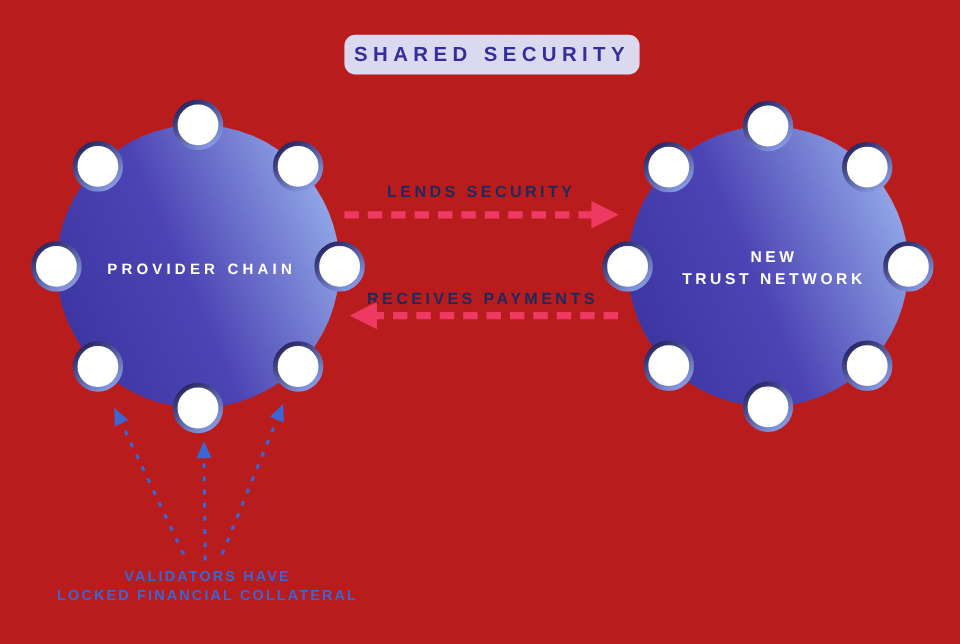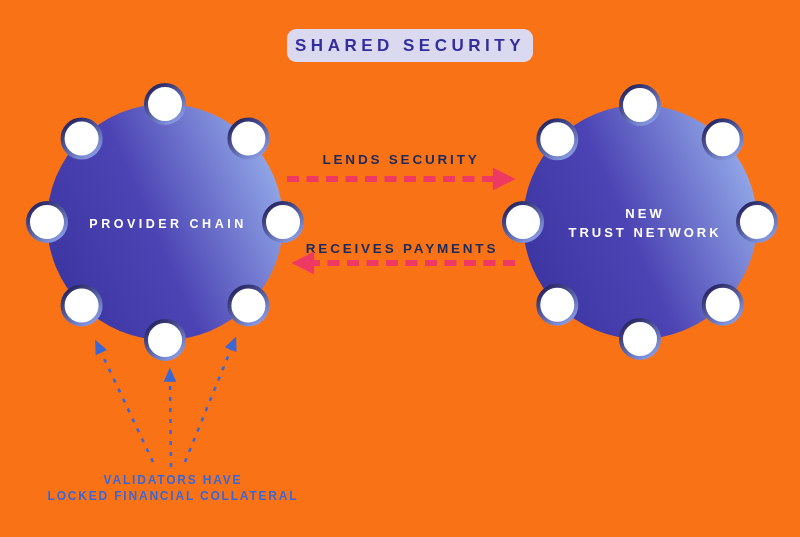--- a/index.html
+++ b/index.html
@@ -5,21 +5,21 @@
   html, body {
     margin: 0;
     padding: 0;
     background: #FFFFFF;
     font-family: "Liberation Sans", sans-serif;
   }
   .canvas {
     position: relative;
     width: 800px;
     height: 537px;
-    background: #f97316;
+    background: #b91c1c;
     overflow: hidden;
   }
   svg { display: block; }
   text {
     font-family: "Liberation Sans", sans-serif;
     font-weight: 700;
   }
   .badge-text   { font-size: 17px; letter-spacing: 4.5px; }
   .circle-text  { font-size: 12.5px; letter-spacing: 3.5px; }
   .circle-text2 { font-size: 13px; letter-spacing: 3px; }

